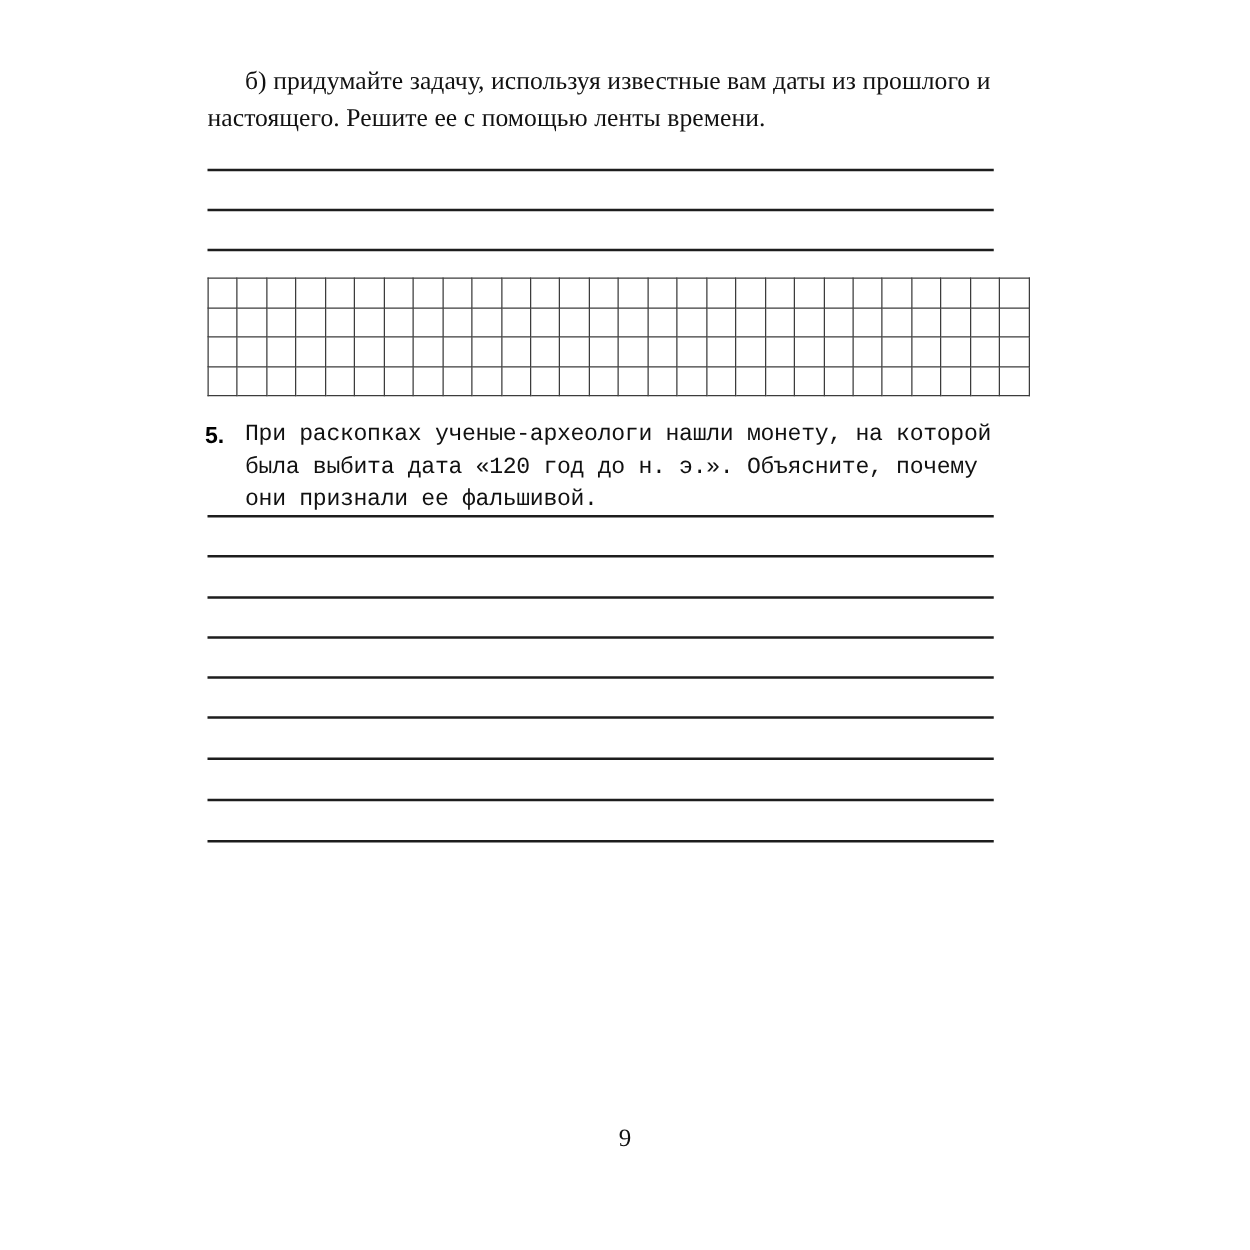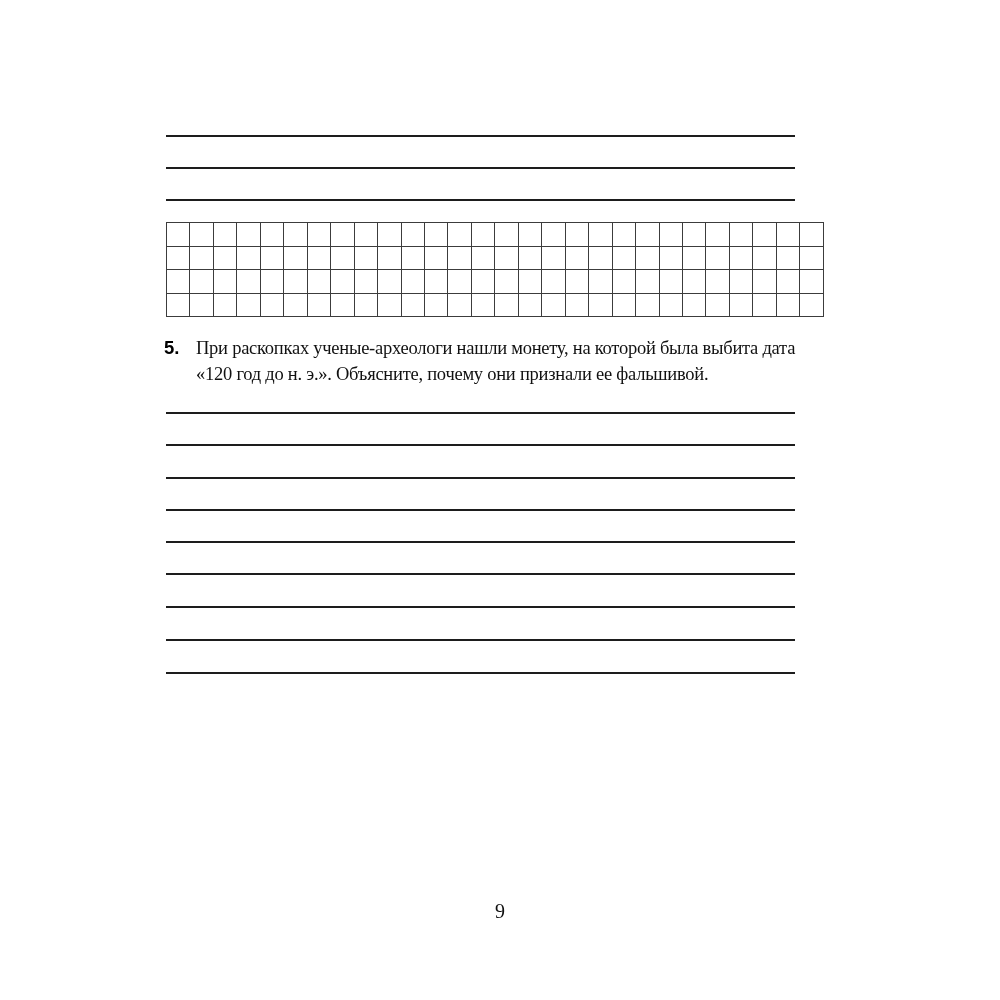--- a/index.html
+++ b/index.html
@@ -88,21 +88,21 @@
   .task-number {
     font-family: "Liberation Sans", "DejaVu Sans", sans-serif;
     font-size: 18.5px;
     font-weight: bold;
     line-height: 26px;
     color: #000000;
     width: 32px;
     flex: 0 0 32px;
   }
   .task-text {
-    font-family: Liberation Serif, serif;
+    font-family: Liberation Mono, monospace;
     font-size: 18.5px;
     line-height: 26px;
     color: #111111;
     letter-spacing: -0.25px;
     flex: 1 1 auto;
     margin: 0;
   }
 
   
   .page-number {
@@ -114,20 +114,23 @@
     font-family: "Liberation Serif", "DejaVu Serif", serif;
     font-size: 20px;
     color: #111111;
   }
 </style>
 </head>
 <body>
 
 <div class="page">
 
+  <div class="intro-block">
+    <p class="intro-text">б) придумайте задачу, используя известные вам даты из прошлого и настоящего. Решите ее с помощью ленты времени.</p>
+  </div>
 
   <div class="rule-line" style="top:135px;"></div>
   <div class="rule-line" style="top:167px;"></div>
   <div class="rule-line" style="top:199px;"></div>
 
   <div class="grid-wrap">
     <table class="grid-table">
       <tbody>
           <tr>
             <td></td>

